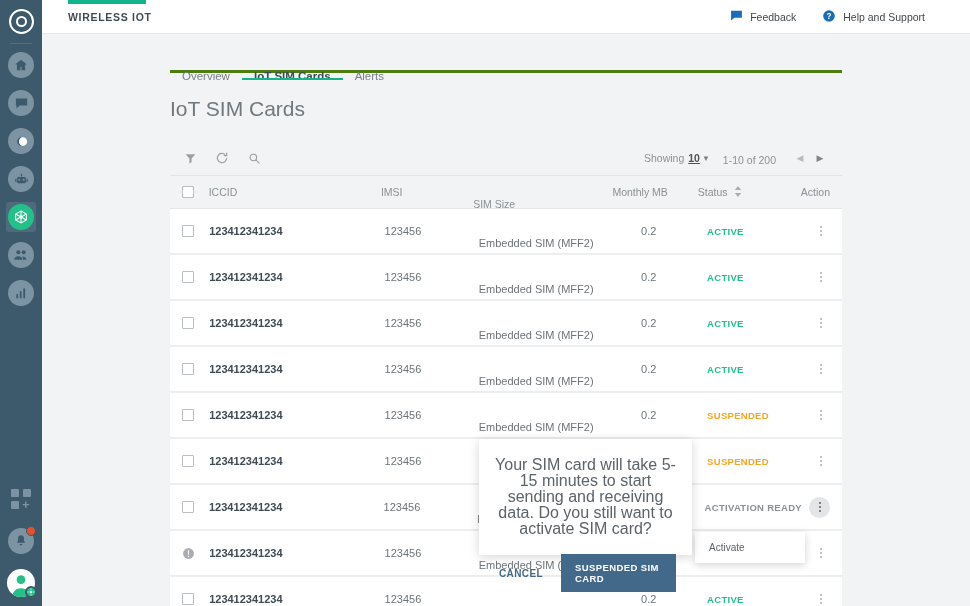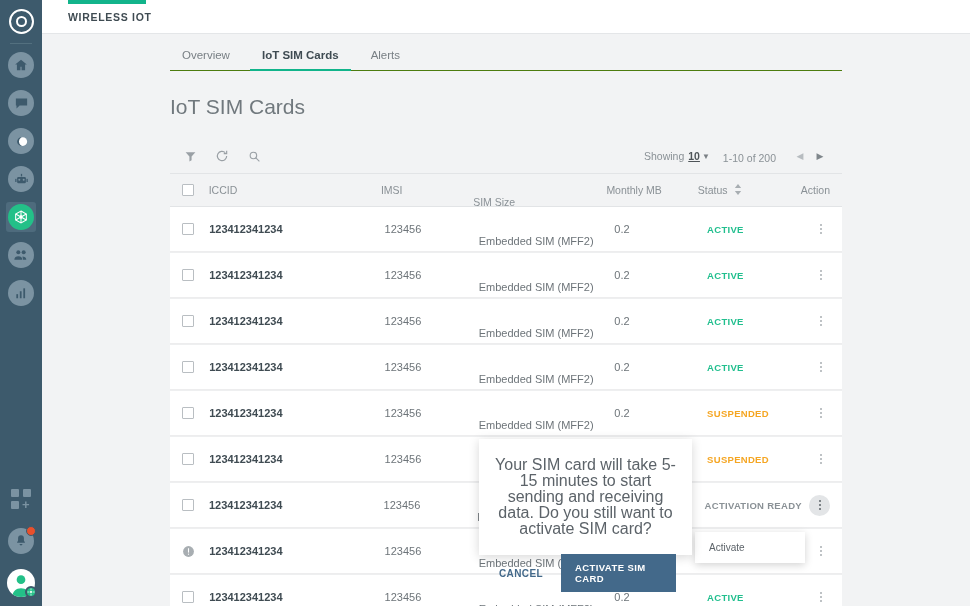--- a/index.html
+++ b/index.html
@@ -74,22 +74,22 @@
   }
   .top-right { margin-left: auto; display: flex; align-items: center; gap: 26px; padding-right: 45px; }
   .top-link { display: flex; align-items: center; gap: 7px; color: #1a6eb8; font-size: 10.5px; }
   .top-link span { color: #44484b; }
 
   
   .content { position: absolute; left: 42px; top: 34px; width: 928px; height: 572px; background: #f2f3f4; }
 
   .tabs {
     margin-left: 128px; width: 672px; height: 33px;
-    display: flex; align-items: flex-end; gap: 8px;
-    border-bottom: 1px solid #4d7c0f; padding-top: 36px;
+    display: flex; gap: 0;
+    border-bottom: 3px solid #4d7c0f; padding-top: 36px;
   }
   .tab {
     font-size: 11.5px; color: #787f84; padding: 0 12px 9px 12px;
     position: relative; white-space: nowrap;
   }
   .tab.active { color: #3f4b52; font-weight: bold; }
   .tab.active::after {
     content:""; position:absolute; left:0; right:0; bottom:-1px; height:2px; background:#12b48b;
   }
 
@@ -123,21 +123,21 @@
   .row {
     display: flex; align-items: center; height: 45px;
     background: #ffffff; border-bottom: 1px solid #ededee;
     margin-bottom: 1px; padding: 0 12px;
     box-shadow: 0 1px 0 rgba(0,0,0,0.015);
   }
   .c-check { width: 30px; display: flex; align-items: center; }
   .c-iccid { width: 194px; font-size: 11px; color: #3f4b52; font-weight: bold; }
   .c-imsi  { width: 104px; font-size: 11px; color: #6d7479; }
   .c-size  { width: 150px; font-size: 11px; color: #6d7479; margin-top: 24px; }
-  .c-mb    { width: 98px; font-size: 11px; color: #6d7479; text-align: left; padding-right: 22px; }
+  .c-mb    { width: 98px; font-size: 11px; color: #6d7479; text-align: center; padding-right: 22px; }
   .c-status{ width: 118px; font-size: 9.5px; font-weight: bold; letter-spacing: 0.3px; padding-left: 2px; }
   .c-action{ flex: 1; display: flex; justify-content: center; }
 
   .thead .c-iccid, .thead .c-imsi, .thead .c-size, .thead .c-mb, .thead .c-status, .thead .c-action {
     font-size: 10.5px; color: #8a9196; font-weight: normal; letter-spacing: 0;
   }
   .thead .c-status { display: flex; align-items: center; gap: 6px; text-align: right; }
   .thead .c-action { justify-content: center; }
 
   .chk {
@@ -308,20 +308,39 @@
               </svg>
           </div>
         </div>
       </div>
     </div>
   </div>
 
   <div class="topbar">
     <div class="top-accent"></div>
     <div class="brand">WIRELESS IOT</div>
+    <div class="top-right">
+      <div class="top-link">
+        <span>
+          <svg width="13" height="13" viewBox="0 0 24 24" fill="#1a6eb8">
+              <path d="M2 3h20v13H8l-6 5z"></path>
+            </svg>
+        </span>
+        <span>Feedback</span>
+      </div>
+      <div class="top-link">
+        <span>
+          <svg width="14" height="14" viewBox="0 0 24 24">
+              <circle cx="12" cy="12" r="10" fill="#1a6eb8"></circle>
+              <text x="12" y="17" font-size="14" font-weight="bold" fill="#ffffff" text-anchor="middle" font-family="Liberation Sans">?</text>
+            </svg>
+        </span>
+        <span>Help and Support</span>
+      </div>
+    </div>
   </div>
 
   <div class="content">
 
     <div class="tabs">
       <div class="tab">Overview</div>
       <div class="tab active">IoT SIM Cards</div>
       <div class="tab">Alerts</div>
     </div>
 
@@ -554,17 +573,17 @@
   </div>
 
   <div class="menu">
     <div class="menu-item">Activate</div>
   </div>
 
   <div class="dialog">
     <p>Your SIM card will take 5-15 minutes to start sending and receiving data. Do you still want to activate SIM card?</p>
     <div class="btns">
       <div class="btn-text">CANCEL</div>
-      <div class="btn-primary">ACTIVATE SIM CARD</div>
+      <div class="btn-primary">SUSPENDED SIM CARD</div>
     </div>
   </div>
 
 </div>
 
 </body></html>

